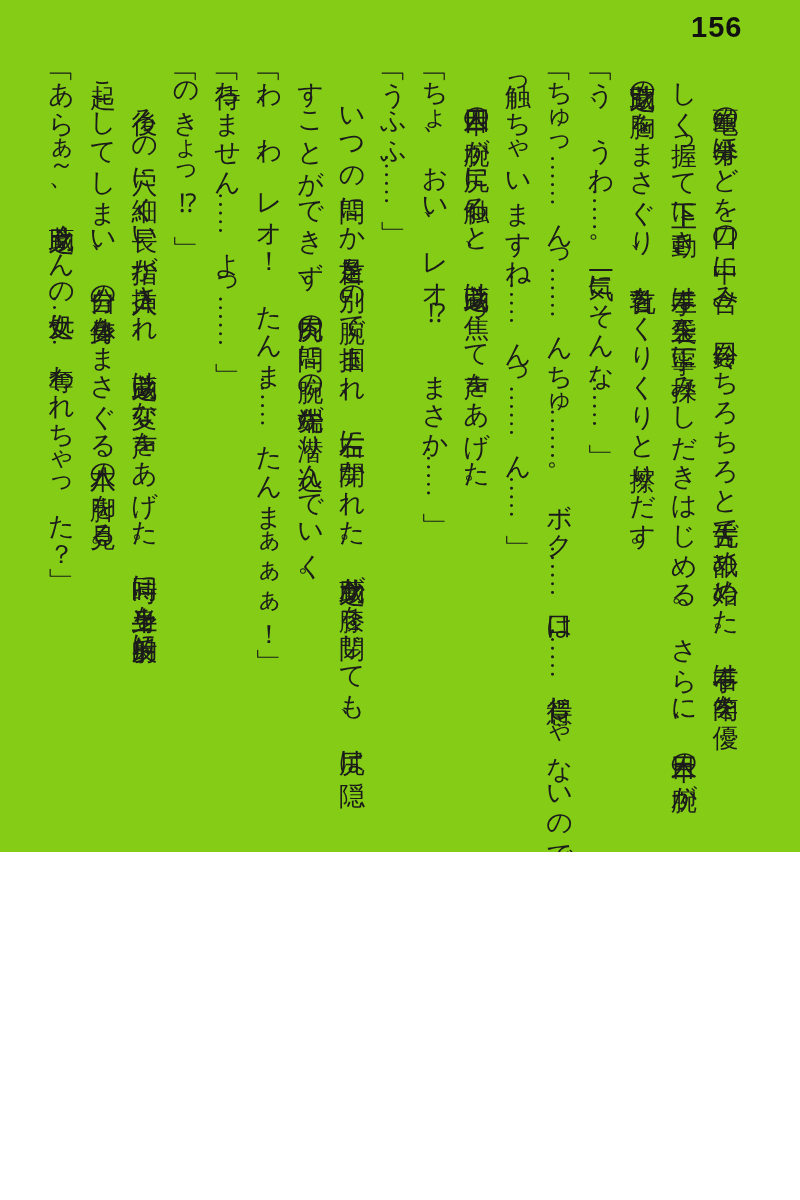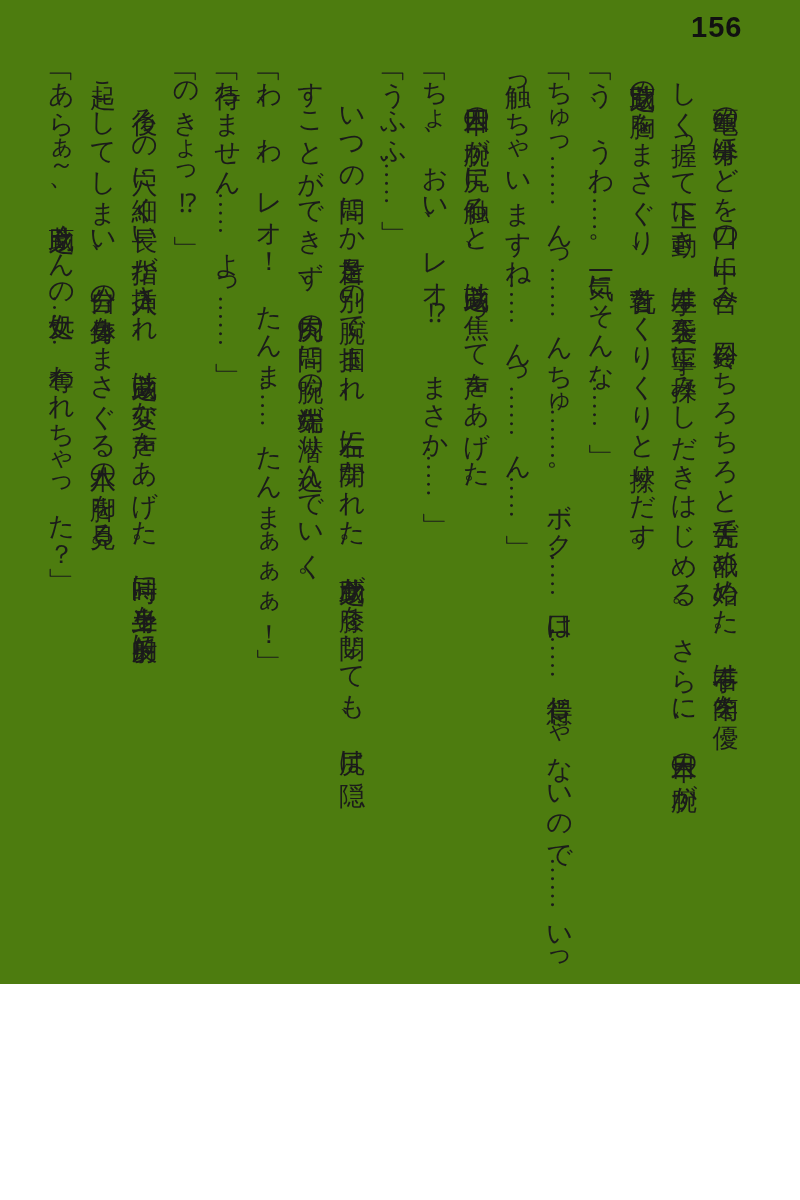--- a/index.html
+++ b/index.html
@@ -3,22 +3,22 @@
 <meta charset="utf-8">
 <style>
   html, body {
     margin: 0;
     padding: 0;
     background: #ffffff;
   }
   .page {
     position: relative;
     width: 800px;
-    height: 984px;
-    background: #4d7c0f;
+    height: 852px;
+    background: #84cc16;
     overflow: hidden;
   }
   .page-number {
     position: absolute;
     top: 11px;
     left: 691px;
     font-family: "Liberation Sans", sans-serif;
     font-weight: 700;
     font-size: 29px;
     letter-spacing: 1px;

